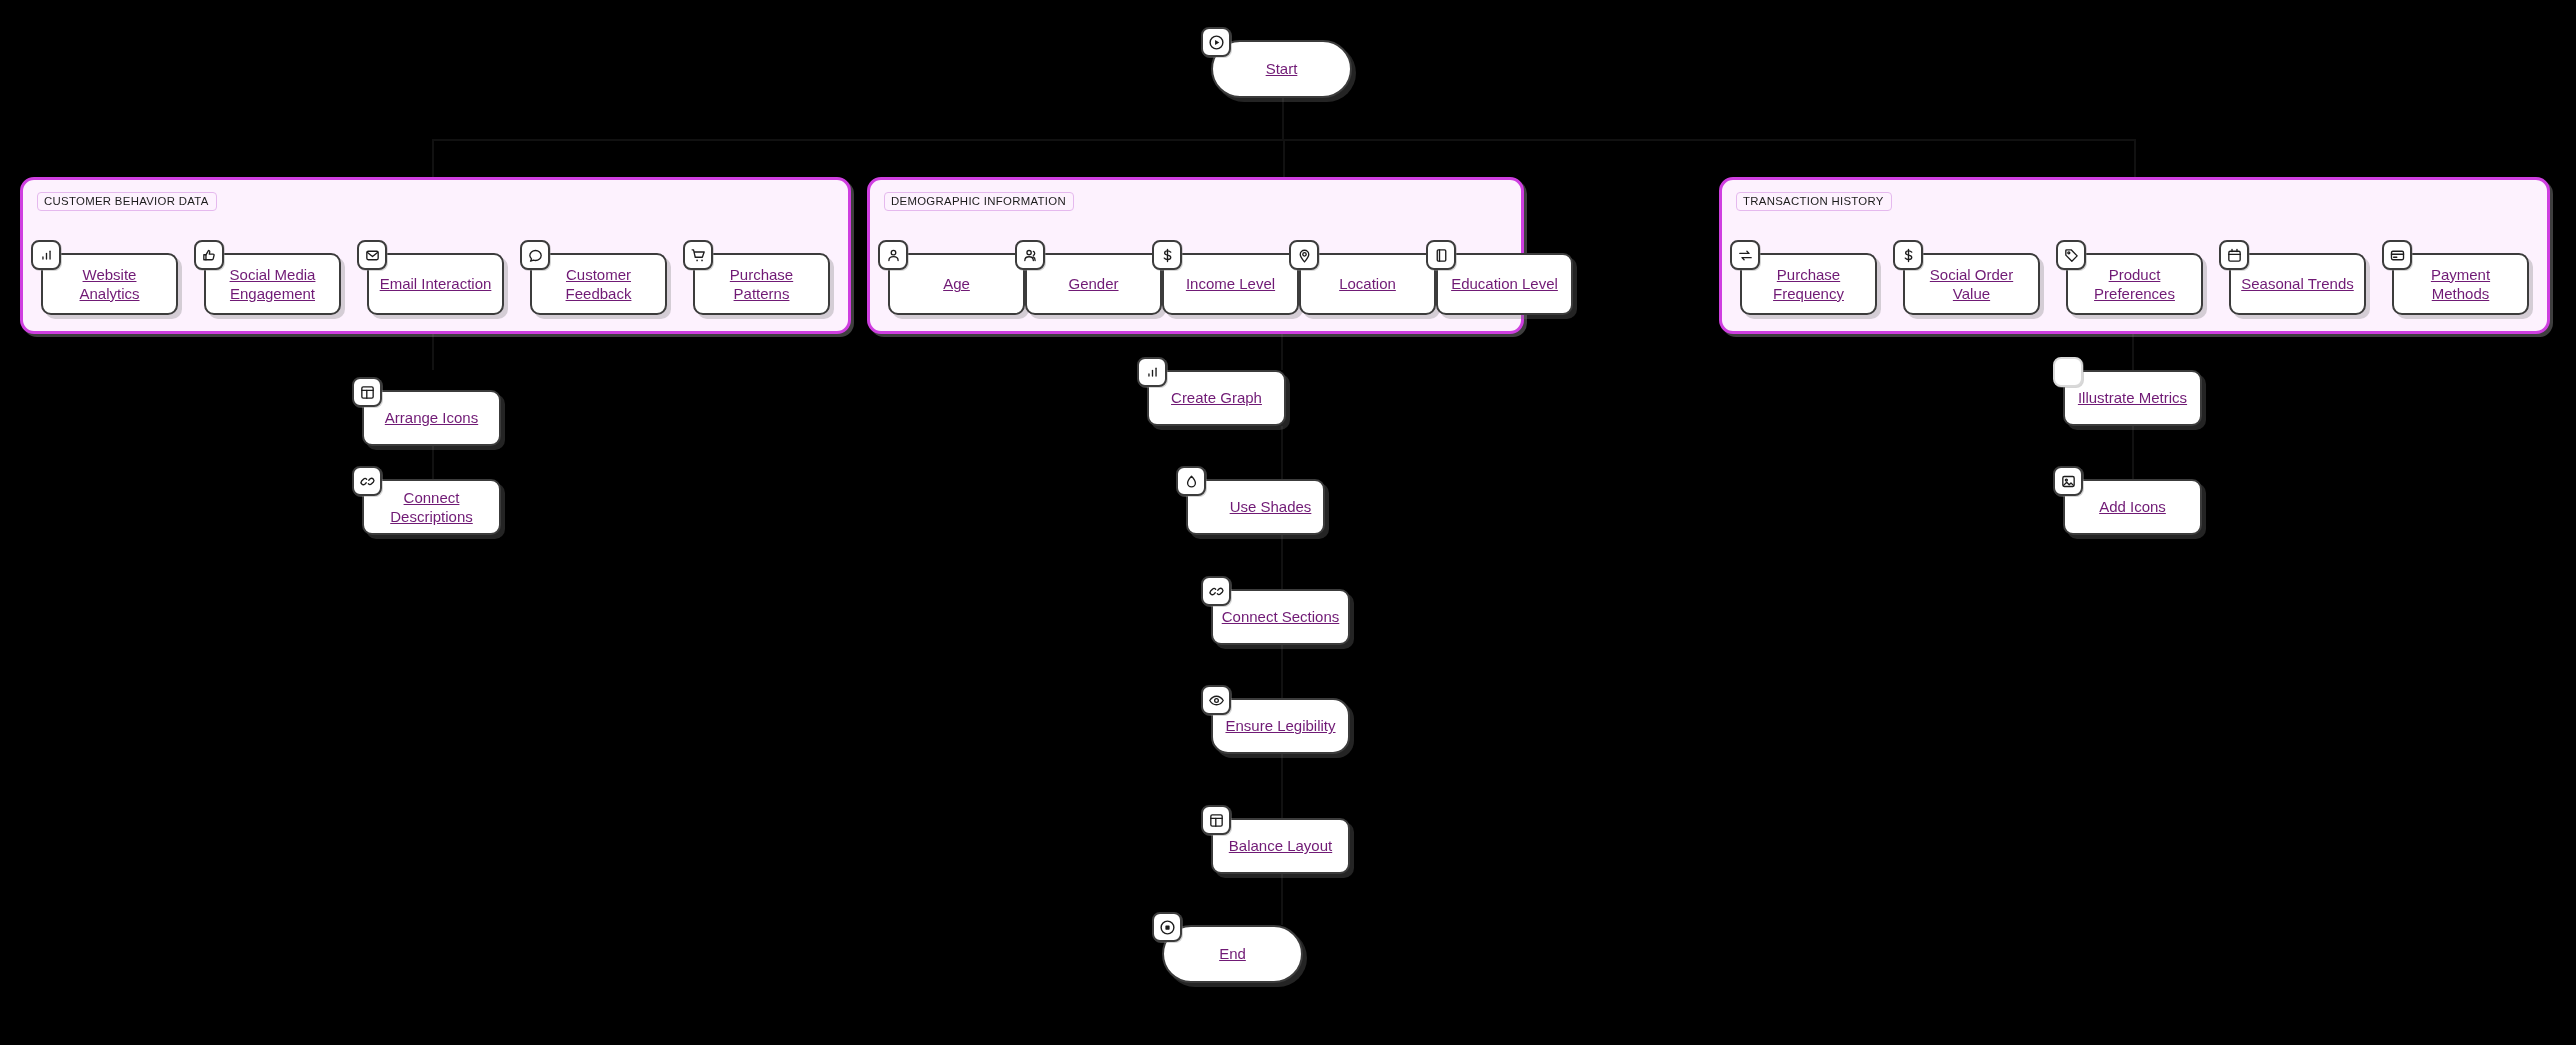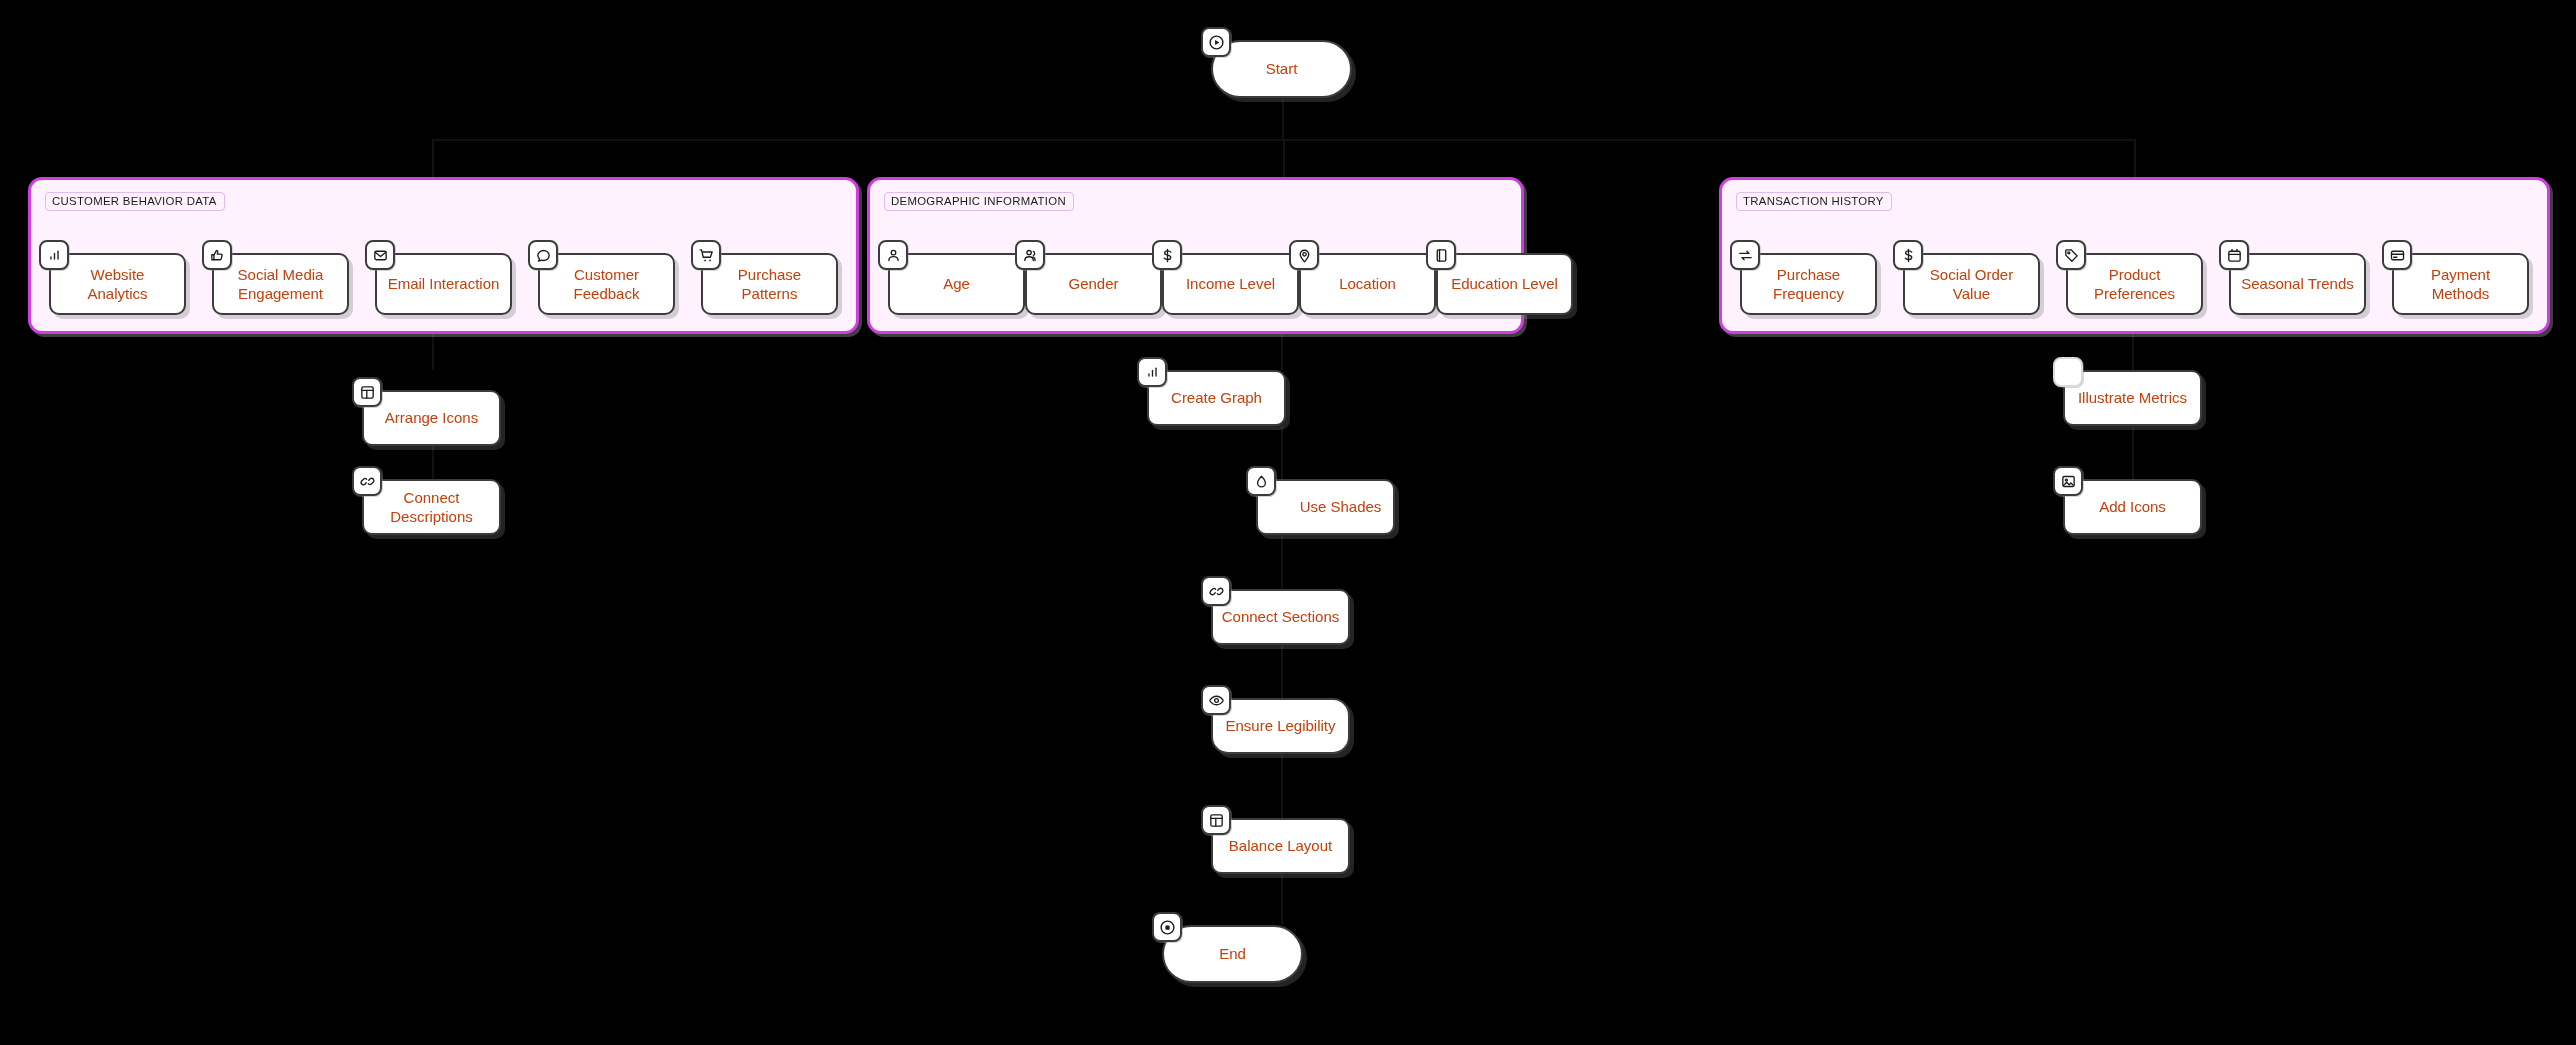--- a/index.html
+++ b/index.html
@@ -66,25 +66,26 @@
   
   .node {
     position: relative;
     background: #ffffff;
     border: 2px solid #3c3c3c;
     border-radius: 10px;
     display: flex;
     align-items: center;
     justify-content: center;
     text-align: center;
-    color: #c2410c;
+    color: #701a75;
     font-size: 15px;
     line-height: 1.28;
     box-shadow: 4px 4px 0 rgba(120,120,120,0.30);
     padding: 4px 8px;
+    text-decoration: underline;
   }
 
   .node-label { display: block; }
 
   
   .group .node {
     width: 137px;
     height: 62px;
     flex: 0 0 137px;
   }
@@ -152,21 +153,21 @@
     <span class="badge">
       <svg width="17" height="17" viewBox="0 0 24 24" fill="none" stroke="#1d1d1d" stroke-width="2">
         <circle cx="12" cy="12" r="9"></circle>
           <path d="M10 8.5l6 3.5-6 3.5z" fill="#1d1d1d" stroke="none"></path>
       </svg>
     </span>
     <span class="node-label">Start</span>
   </div>
 
   <div id="groups-layer">
-      <div class="group" style="left: 28px; top: 177px; width: 831px; height: 157px;">
+      <div class="group" style="left: 20px; top: 177px; width: 831px; height: 157px;">
         <div class="group-label">CUSTOMER BEHAVIOR DATA</div>
         <div class="group-nodes">
           <div class="node ">
             <span class="badge">
               <svg width="17" height="17" viewBox="0 0 24 24" fill="none" stroke="#1d1d1d" stroke-width="1.9" stroke-linecap="round" stroke-linejoin="round">
                 <line x1="7" y1="17" x2="7" y2="14"></line>
                 <line x1="12" y1="17" x2="12" y2="9"></line>
                 <line x1="17" y1="17" x2="17" y2="6"></line>
               </svg>
             </span>
@@ -339,21 +340,21 @@
       <div class="node col-node" style="left:1147px; top:370px;">
         <span class="badge">
           <svg width="17" height="17" viewBox="0 0 24 24" fill="none" stroke="#1d1d1d" stroke-width="1.9" stroke-linecap="round" stroke-linejoin="round">
             <line x1="7" y1="17" x2="7" y2="14"></line>
             <line x1="12" y1="17" x2="12" y2="9"></line>
             <line x1="17" y1="17" x2="17" y2="6"></line>
           </svg>
         </span>
         <span class="node-label">Create Graph</span>
       </div>
-      <div class="node col-node" style="left:1256px; top:479px;padding-left:38px;">
+      <div class="node col-node" style="left:1186px; top:479px;padding-left:38px;">
         <span class="badge">
           <svg width="17" height="17" viewBox="0 0 24 24" fill="none" stroke="#1d1d1d" stroke-width="1.9" stroke-linecap="round" stroke-linejoin="round">
             <path d="M12 4.5S6.5 10.2 6.5 14a5.5 5.5 0 0011 0c0-3.8-5.5-9.5-5.5-9.5z"></path>
           </svg>
         </span>
         <span class="node-label">Use Shades</span>
       </div>
       <div class="node col-node" style="left:1211px; top:589px;">
         <span class="badge">
           <svg width="17" height="17" viewBox="0 0 24 24" fill="none" stroke="#1d1d1d" stroke-width="1.9" stroke-linecap="round" stroke-linejoin="round">

